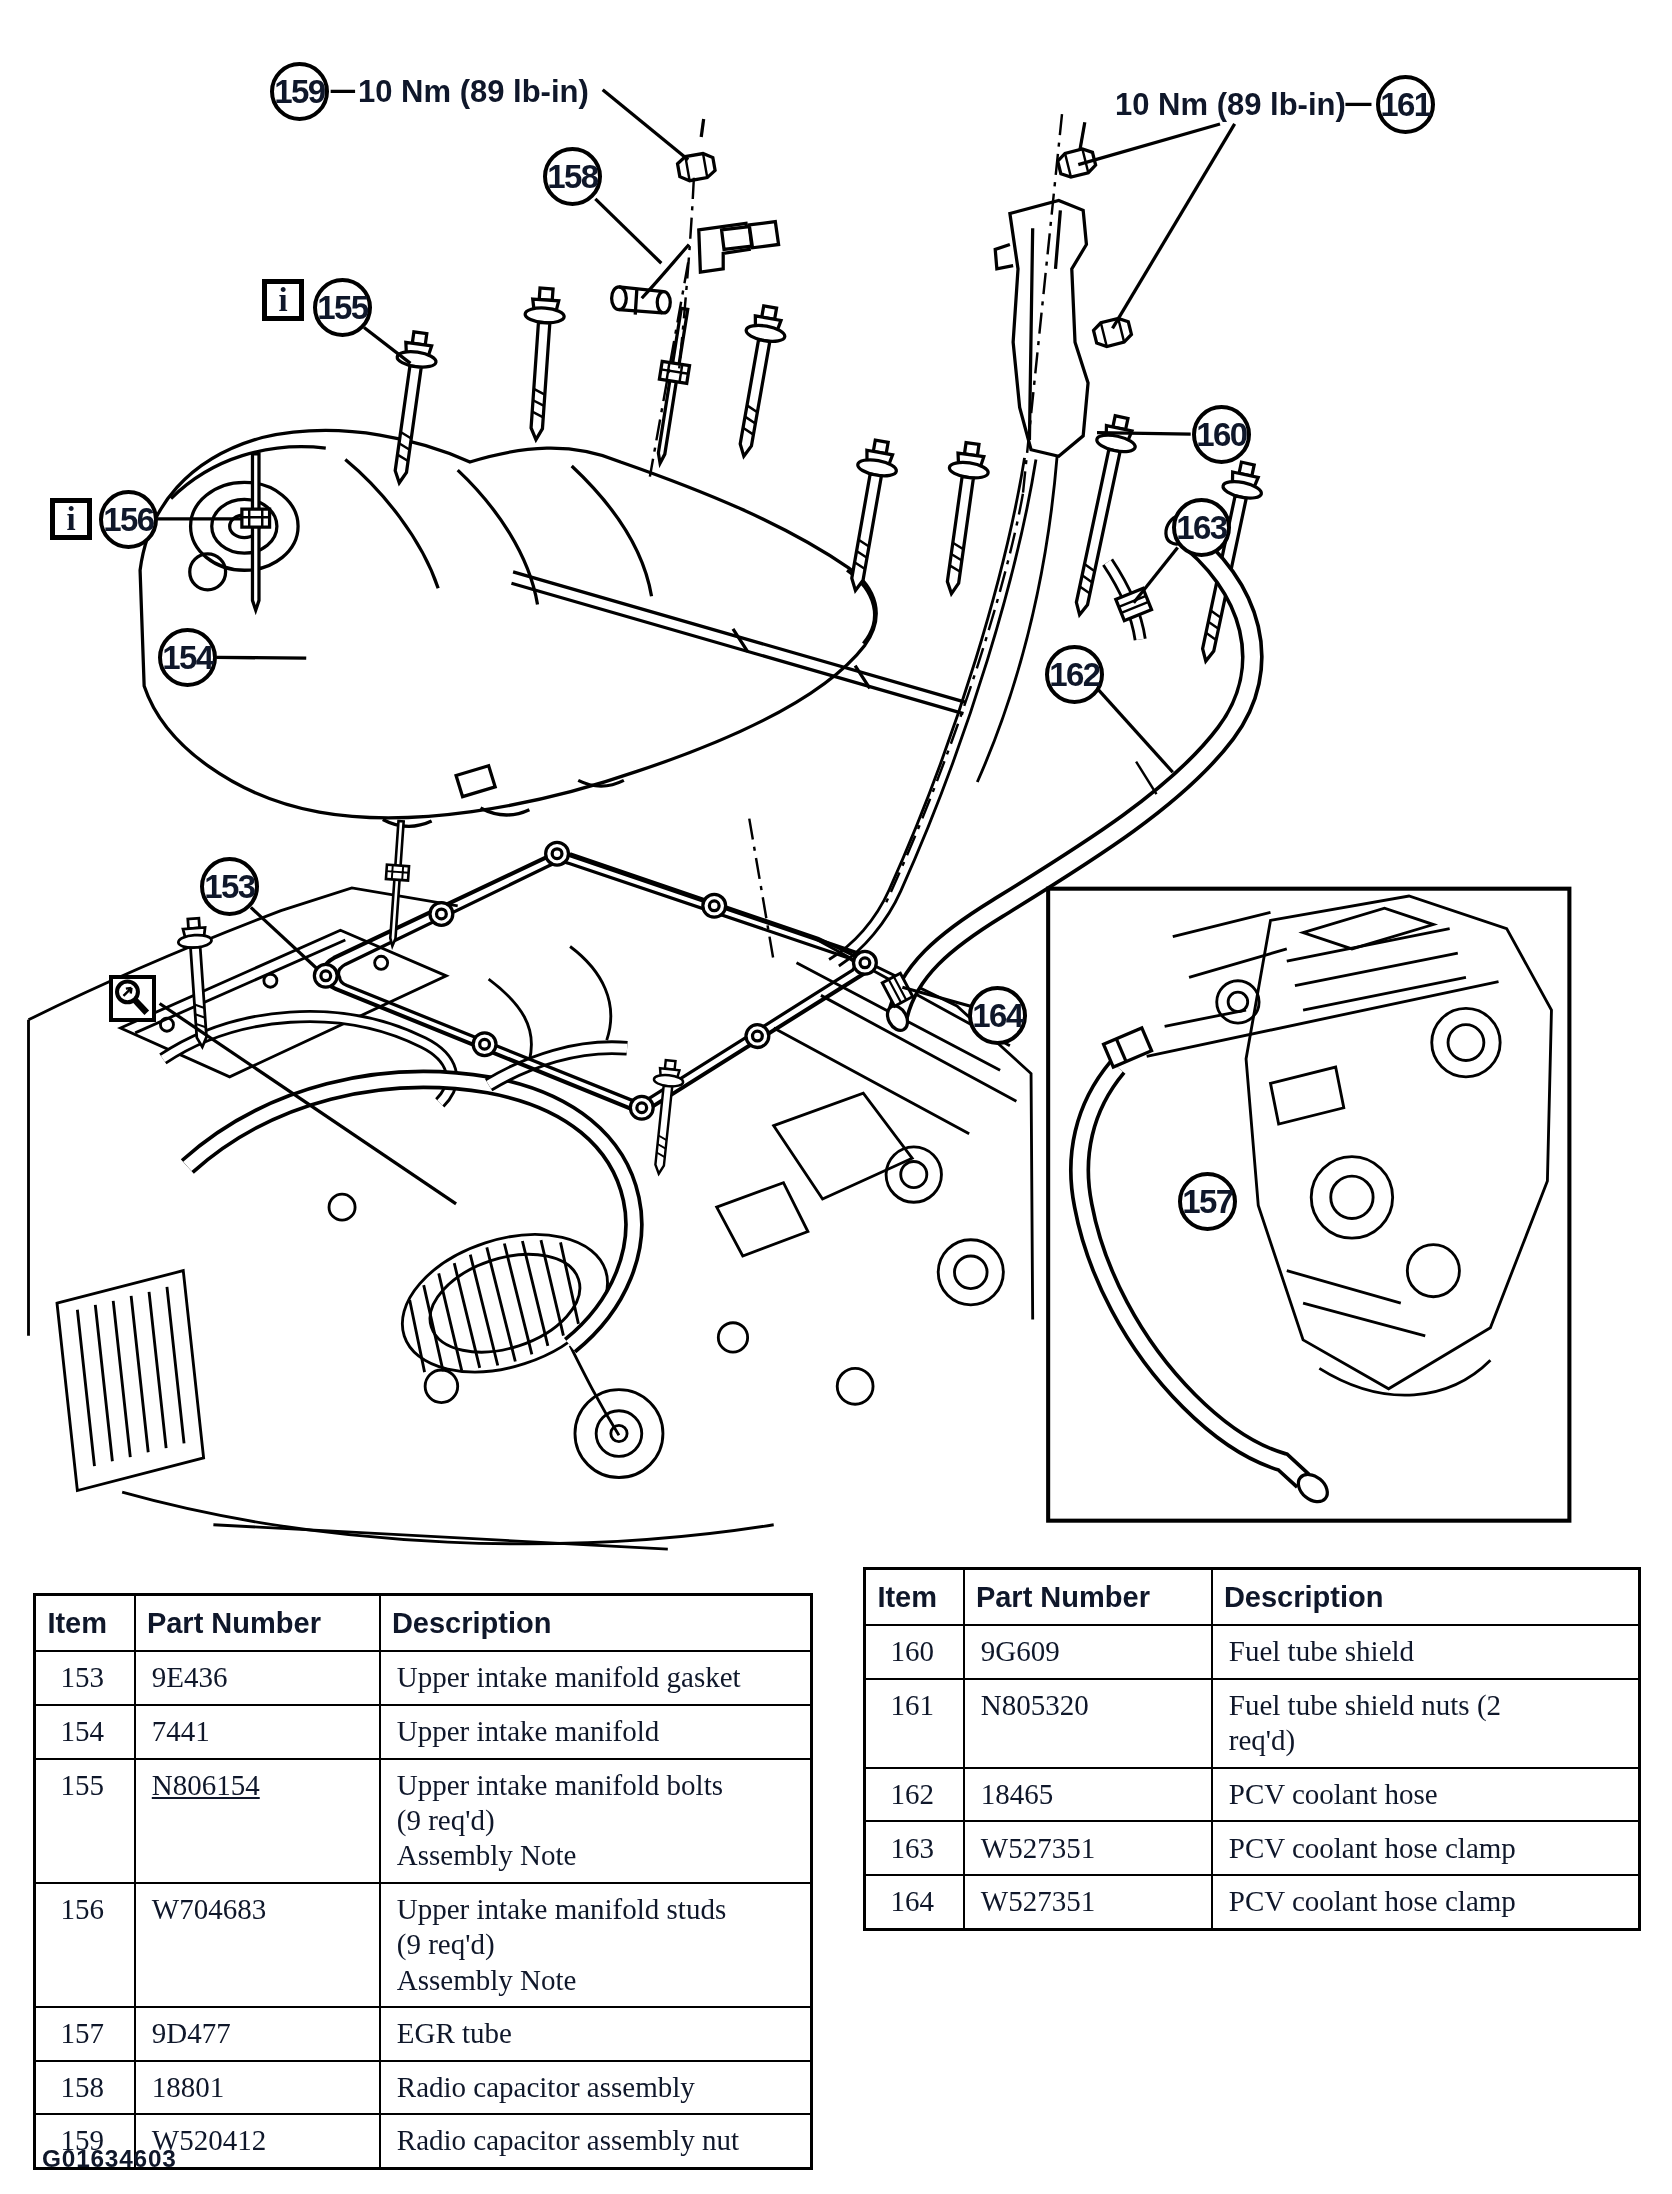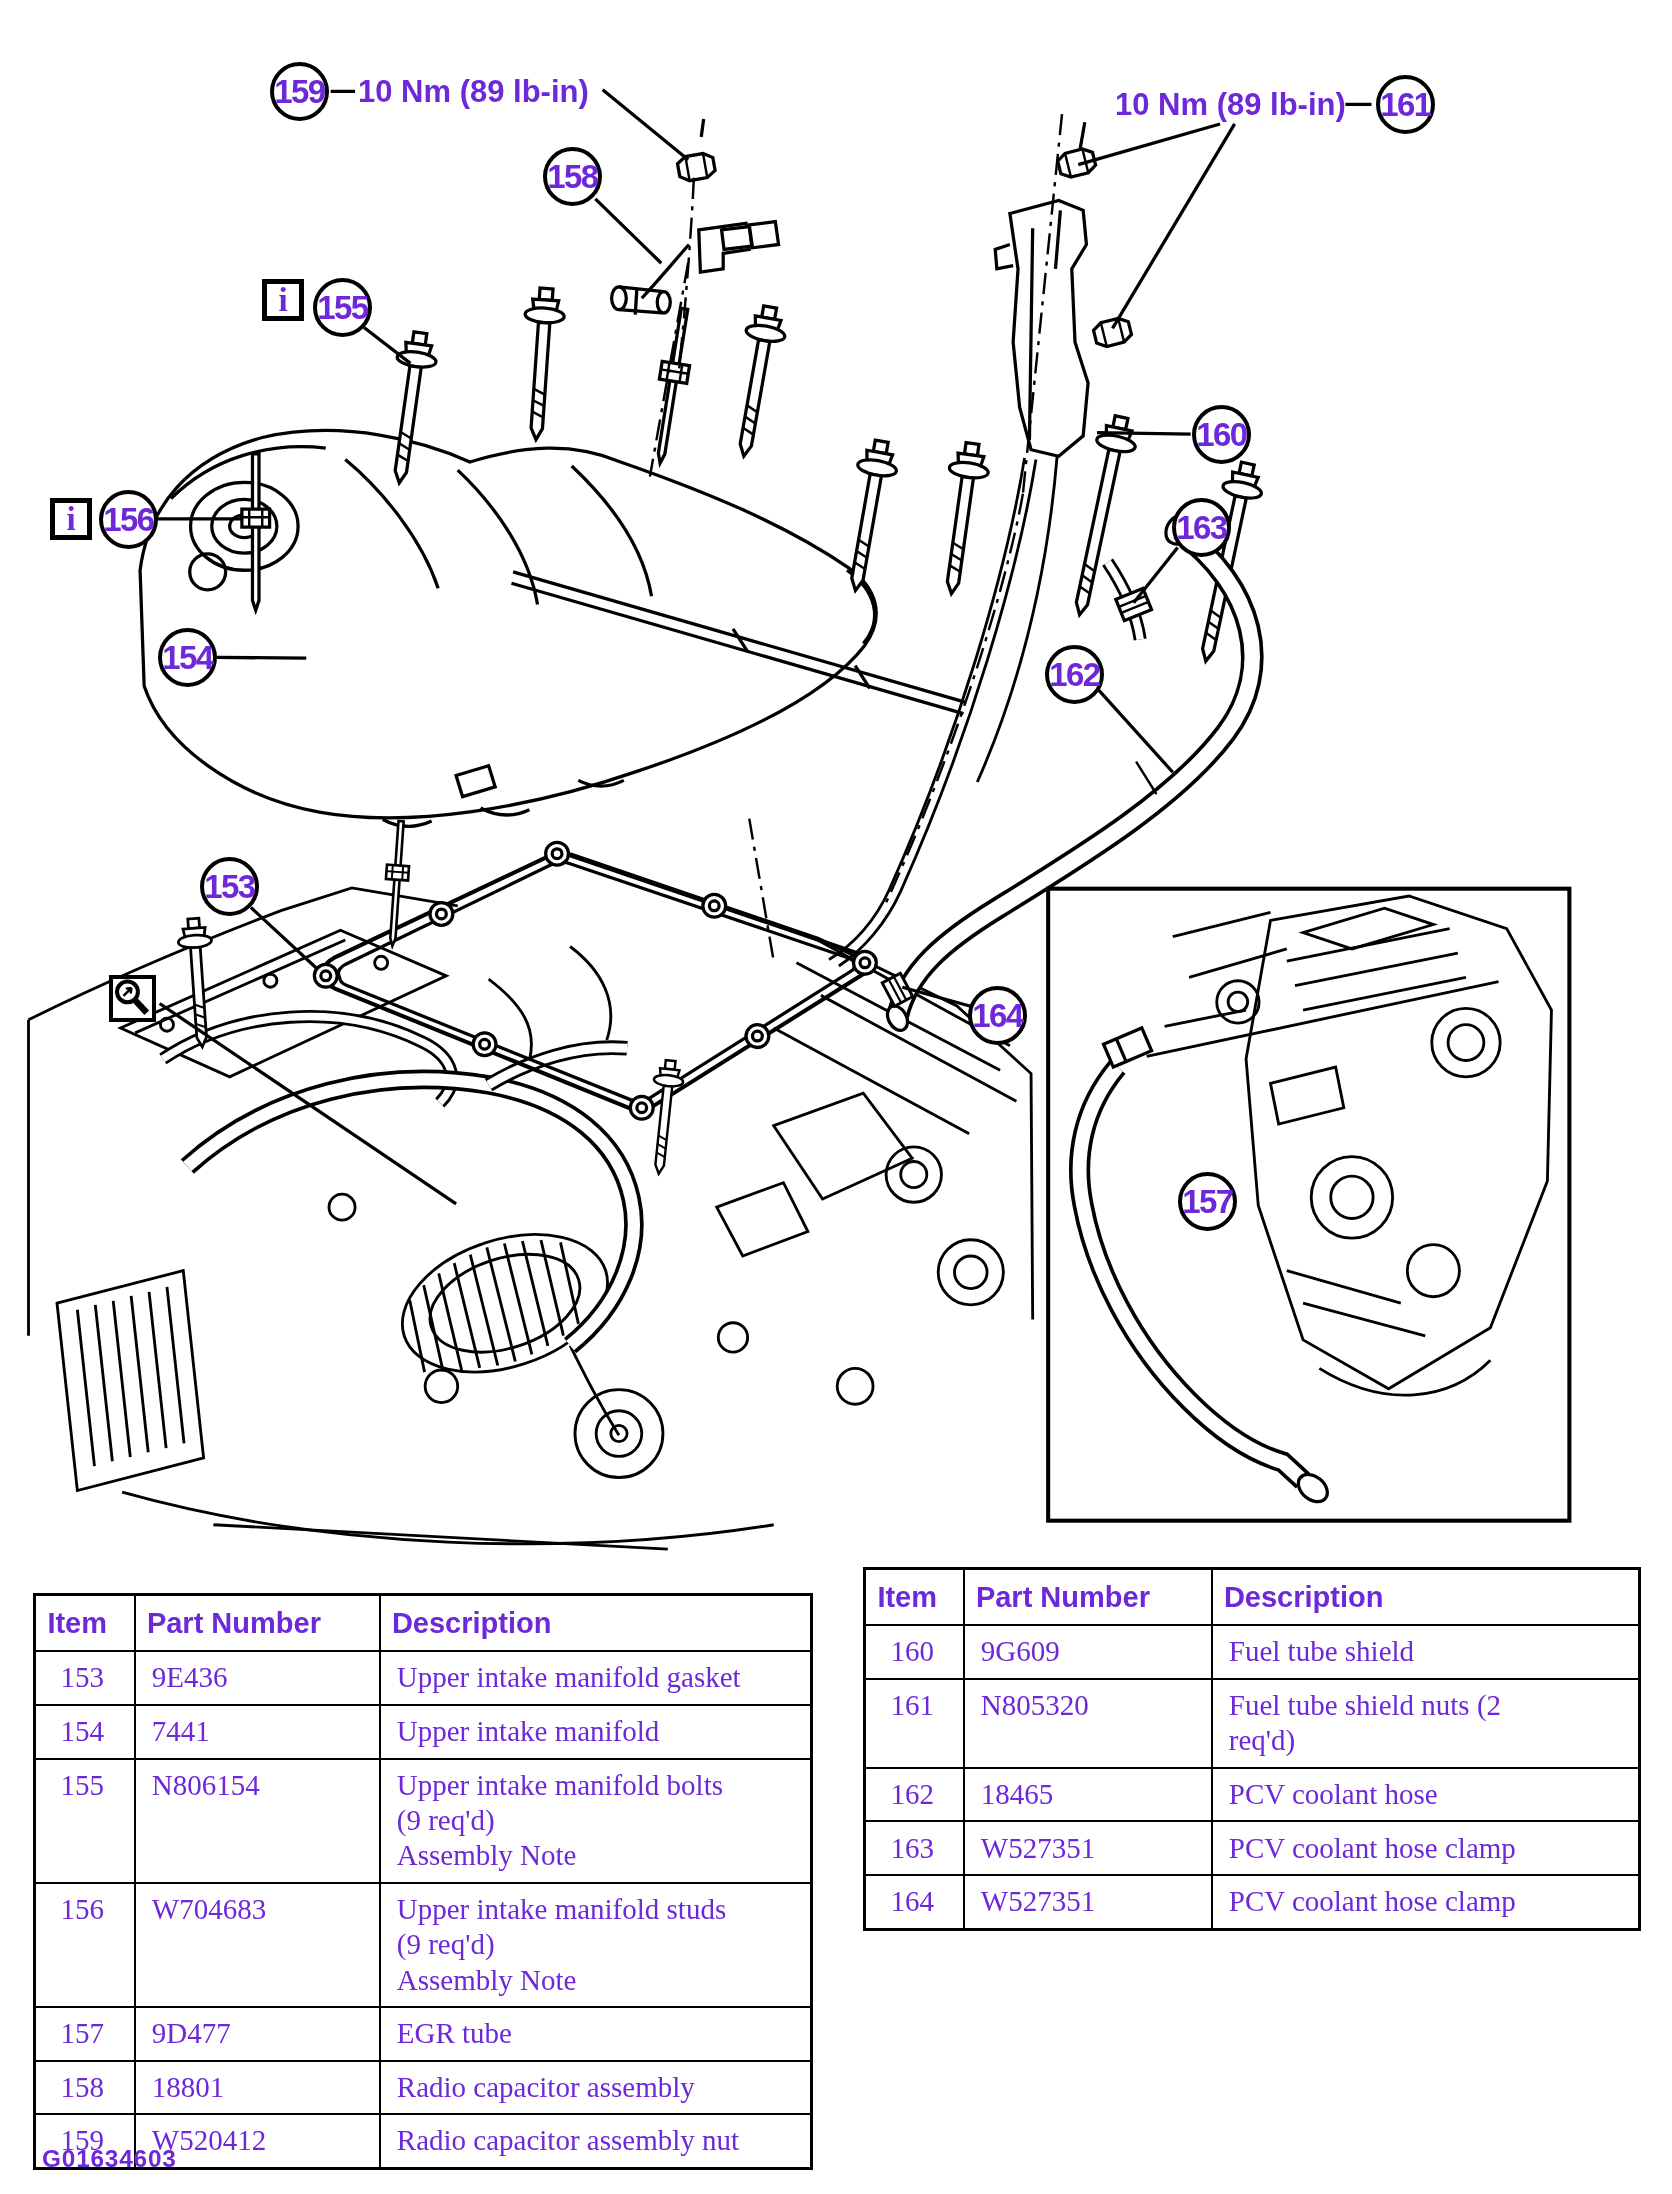--- a/index.html
+++ b/index.html
@@ -1,17 +1,17 @@
 <!DOCTYPE html>
 <html style="font-size:13px"><head>
 <meta charset="utf-8">
 <style>
   html,body{margin:0;padding:0;background:#888;}
   .page{position:relative;width:1672px;height:2194px;background:#fff;overflow:hidden;
-        font-family:"Liberation Sans",sans-serif;color:#6d28d9;}
+        font-family:"Liberation Sans",sans-serif;color:#0f172a;}
   .art{position:absolute;left:0;top:0;}
   .callout{position:absolute;width:59px;height:59px;border:4.1px solid #000;border-radius:50%;
            background:#fff;display:flex;align-items:center;justify-content:center;
            font:700 33px/1 "Liberation Sans",sans-serif;letter-spacing:-1.6px;box-sizing:border-box;}
   .torque{position:absolute;font:700 31px/1 "Liberation Sans",sans-serif;letter-spacing:0px;white-space:nowrap;}
   .infobox{position:absolute;width:42px;height:42px;border:5.7px solid #000;background:#fff;
            display:flex;align-items:center;justify-content:center;box-sizing:border-box;
            font:700 33px/1 "Liberation Serif",serif;}
   .magbox{position:absolute;width:47px;height:47px;border:4.9px solid #000;background:#fff;box-sizing:border-box;}
   .figid{position:absolute;font:700 24.4px/1 "Liberation Sans",sans-serif;letter-spacing:0.8px;}
@@ -307,21 +307,21 @@
       </tr>
       <tr>
         <td class="item">154</td>
         <td class="part">7441</td>
         <td class="desc">
               <div>Upper intake manifold</div>
             </td>
       </tr>
       <tr>
         <td class="item" style="vertical-align:top;">155</td>
-        <td class="part" style="vertical-align:top;">N806154</td>
+        <td class="part" style="vertical-align:top;text-decoration:underline;">N806154</td>
         <td class="desc">
           <div>Upper intake manifold bolts</div>
           <div>(9 req'd)</div>
           <div>Assembly Note</div>
         </td>
       </tr>
       <tr>
         <td class="item" style="vertical-align:top;">156</td>
         <td class="part" style="vertical-align:top;margin-top:32px;">W704683</td>
         <td class="desc">

